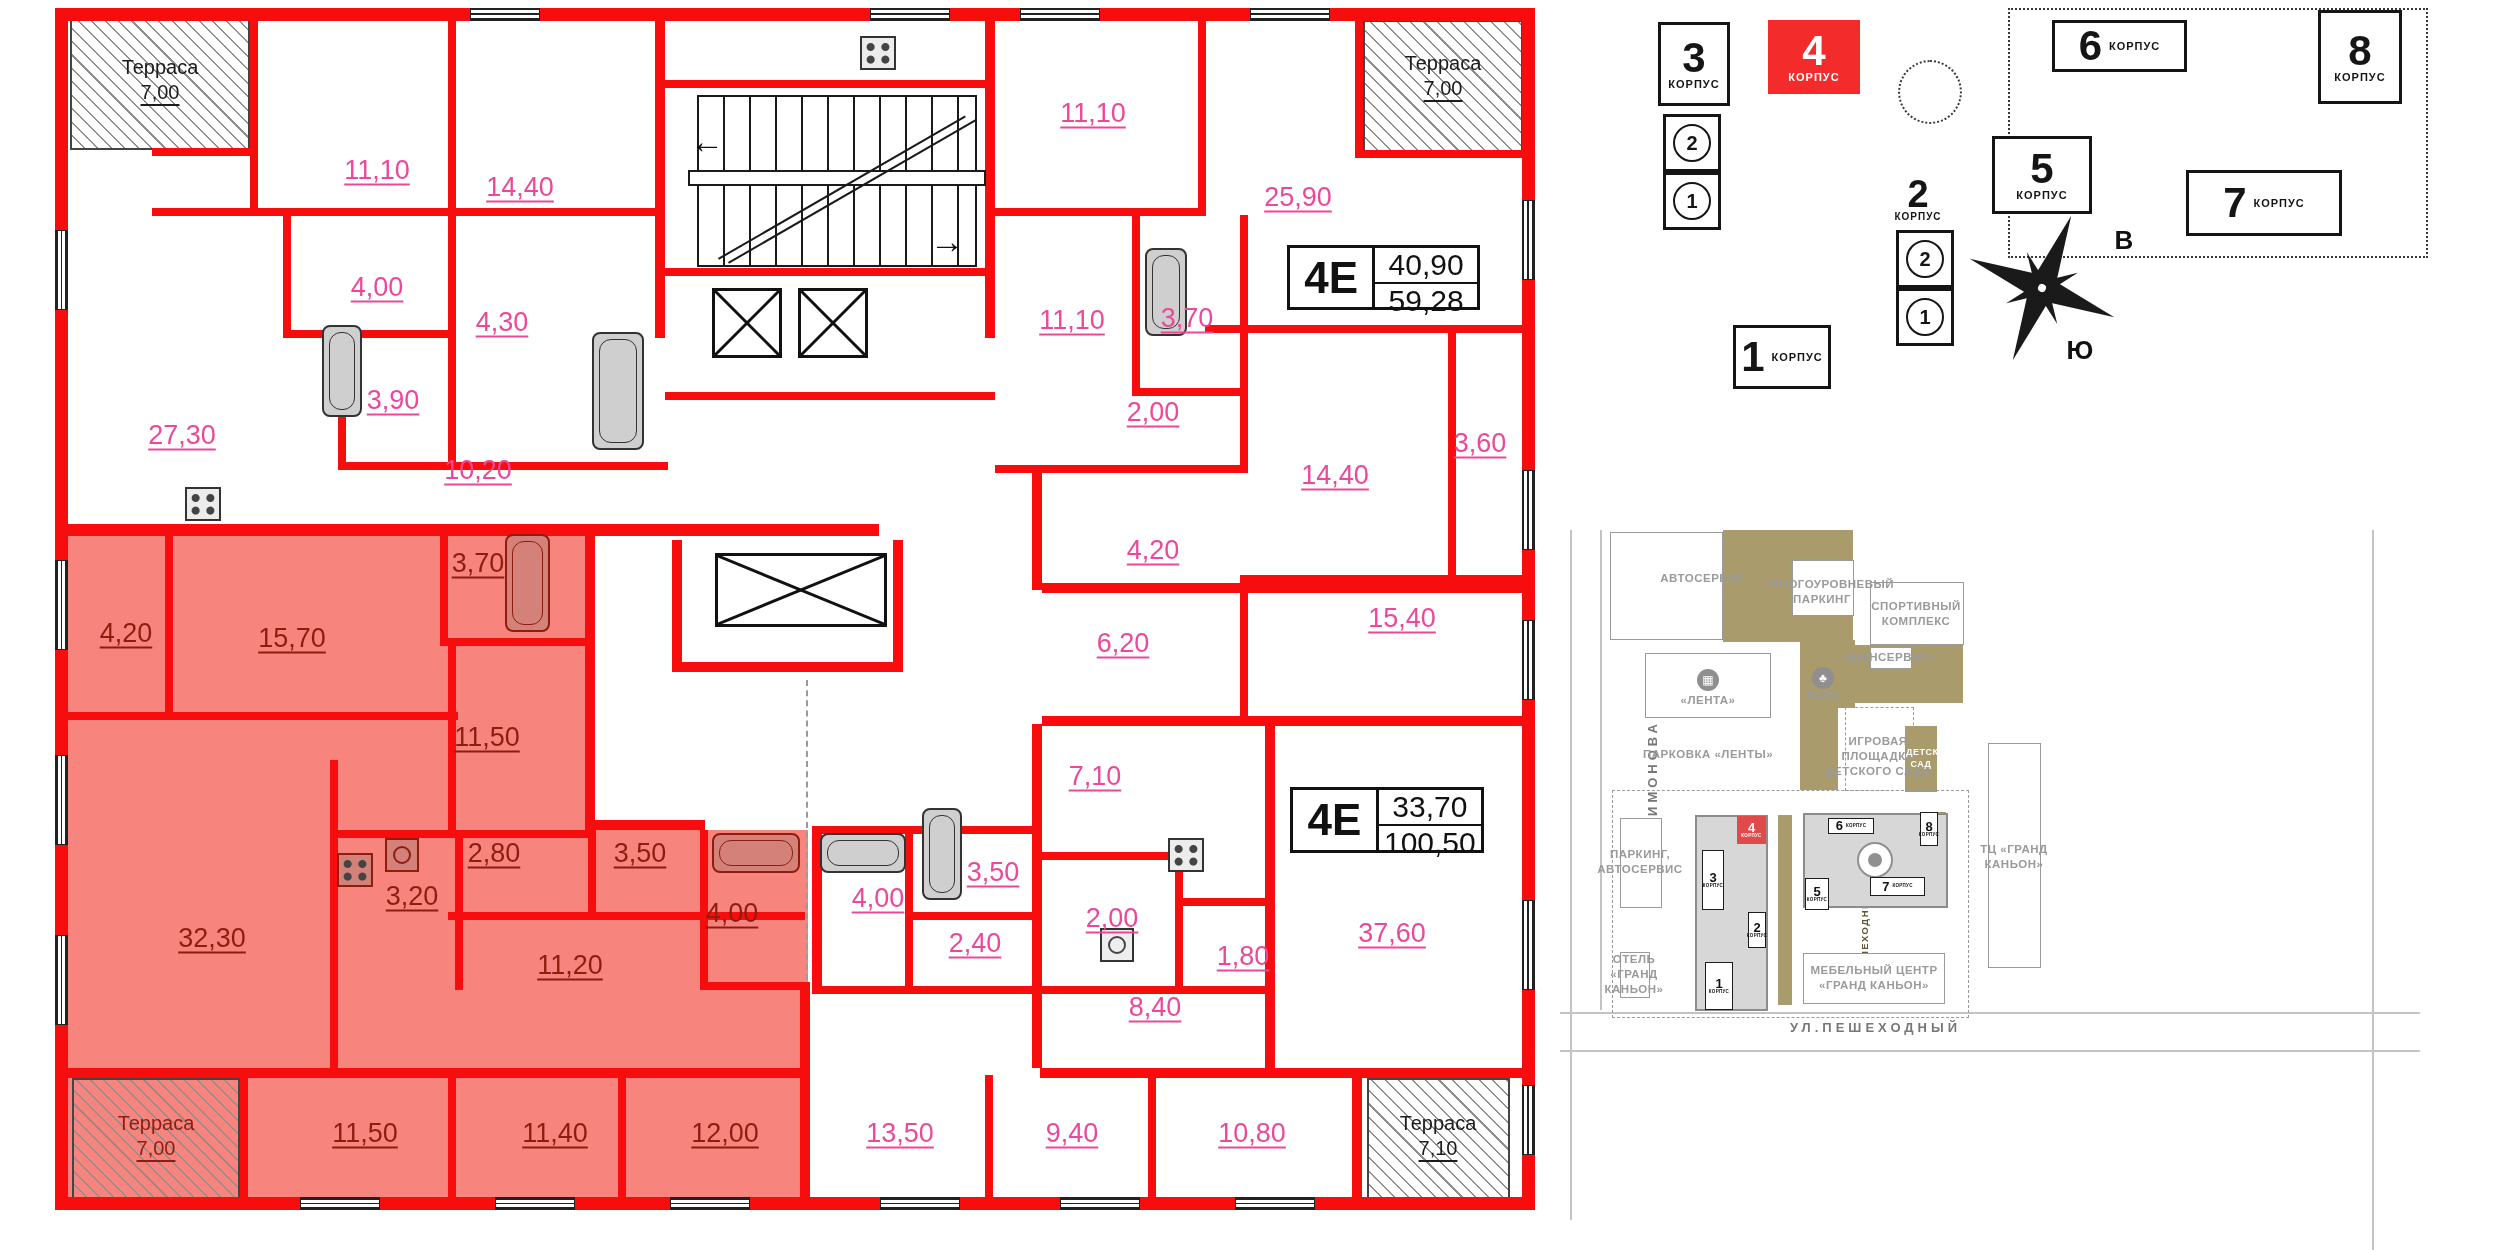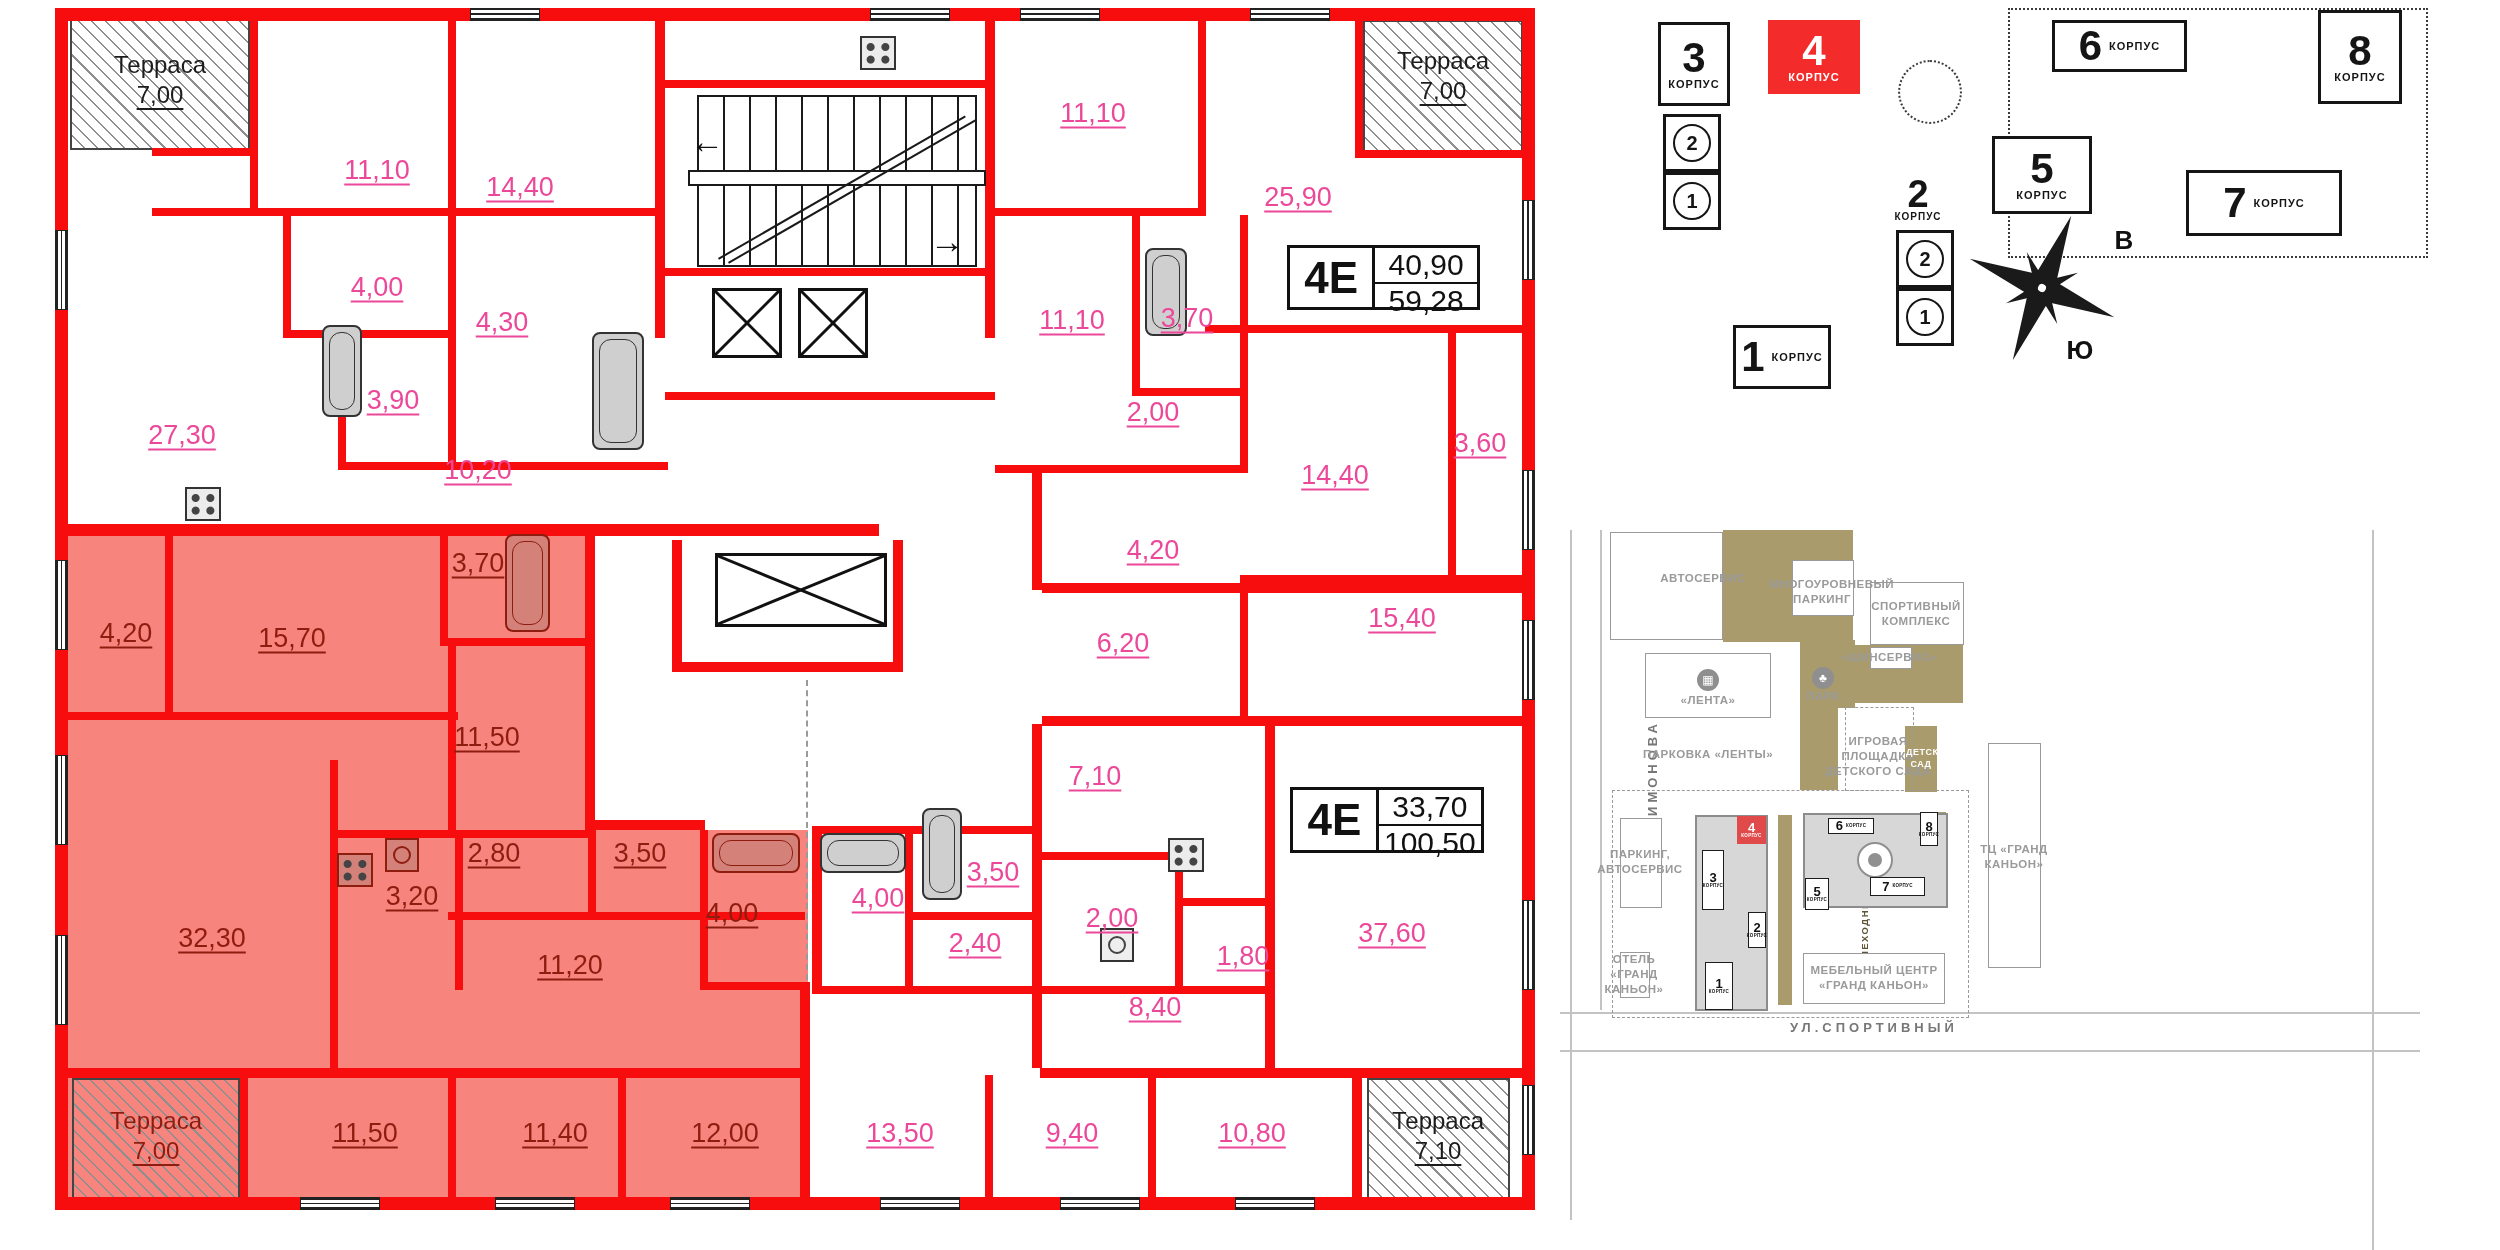--- a/index.html
+++ b/index.html
@@ -8,21 +8,21 @@
   .abs{position:absolute;}
   
   .pink{position:absolute;background:#f8847e;}
   .wall{position:absolute;background:#f70d0d;}
   .win{position:absolute;background:#fff;border:1px solid #222;box-sizing:border-box;}
   .win.h{background-image:repeating-linear-gradient(to bottom,#222 0 1.5px,transparent 1.5px 4.5px);}
   .win.v{background-image:repeating-linear-gradient(to right,#222 0 1.5px,transparent 1.5px 4.5px);}
   .terr{position:absolute;border:2px solid #444;box-sizing:border-box;
         background-image:repeating-linear-gradient(45deg,transparent 0 8px,#8f8f8f 8px 9.5px);}
   .terr-label{position:absolute;transform:translate(-50%,-50%);text-align:center;
-        font-size:24px;color:#1c1c1c;line-height:1.25;white-space:nowrap;}
+        font-size:20px;color:#1c1c1c;line-height:1.25;white-space:nowrap;}
   .terr-label .tarea{text-decoration:underline;text-underline-offset:5px;}
   .terr-label.pk{color:#8e1d10;}
   .rlabel{position:absolute;transform:translate(-50%,-50%);font-size:27px;color:#ec4899;
         text-decoration:underline;text-underline-offset:5px;white-space:nowrap;}
   .rlabel.pk{color:#8e1d10;}
   .apt{position:absolute;display:flex;background:#fff;border:3px solid #111;box-sizing:border-box;}
   .apt .code{flex:0 0 44%;display:flex;align-items:center;justify-content:center;
         font-size:44px;font-weight:bold;color:#111;border-right:3px solid #111;}
   .apt .vals{flex:1;display:flex;flex-direction:column;}
   .apt .vals span{flex:1;display:flex;align-items:center;justify-content:center;
@@ -378,21 +378,21 @@
         <g transform="translate(94,90) rotate(22)">
           <polygon points="0,-78 11,-11 78,0 11,11 0,78 -11,11 -78,0 -11,-11" fill="#1a1a1a"></polygon>
           <polygon points="0,-78 11,-11 78,0 11,11 0,78 -11,11 -78,0 -11,-11" fill="#1a1a1a" transform="rotate(45) scale(0.5)"></polygon>
           <circle r="5" fill="#fff" stroke="#1a1a1a" stroke-width="2"></circle>
         </g>
       </svg>
     </div>
 
   <div id="sitemap" class="abs" style="left:1560px;top:520px;width:940px;height:730px;">
     <span class="street vtext" style="left:85px;top:200px;">УЛ.СИМОНОВА</span>
-    <span class="street" style="left:230px;top:500px;">УЛ.СПОРТИВНЫЙ</span>
+    <span class="street" style="left:230px;top:500px;">УЛ.ПЕШЕХОДНЫЙ</span>
     <span class="blvd-text vtext" style="left:299px;top:310px;">ПЕШЕХОДНЫЙ БУЛЬВАР</span>
     <span class="vrach vtext" style="left:217px;top:352px;">ВРАЧ</span>
     <span class="vrach vtext" style="left:456px;top:296px;">ВРАЧ</span>
   <div class="m-line" style="left: 10px; top: 10px; position: absolute; width: 2px; height: 690px;"></div>
       <div class="m-line" style="left: 40px; top: 10px; position: absolute; width: 2px; height: 480px;"></div>
       <div class="m-line" style="left: 0px; top: 492px; position: absolute; width: 860px; height: 2px;"></div>
       <div class="m-line" style="left: 0px; top: 530px; position: absolute; width: 860px; height: 2px;"></div>
       <div class="m-line" style="left: 812px; top: 10px; position: absolute; width: 2px; height: 722px;"></div>
       <div class="m-brown" style="left: 163px; top: 10px; position: absolute; width: 130px; height: 112px;"></div>
       <div class="m-brown" style="left: 240px; top: 120px; position: absolute; width: 55px; height: 68px;"></div>

